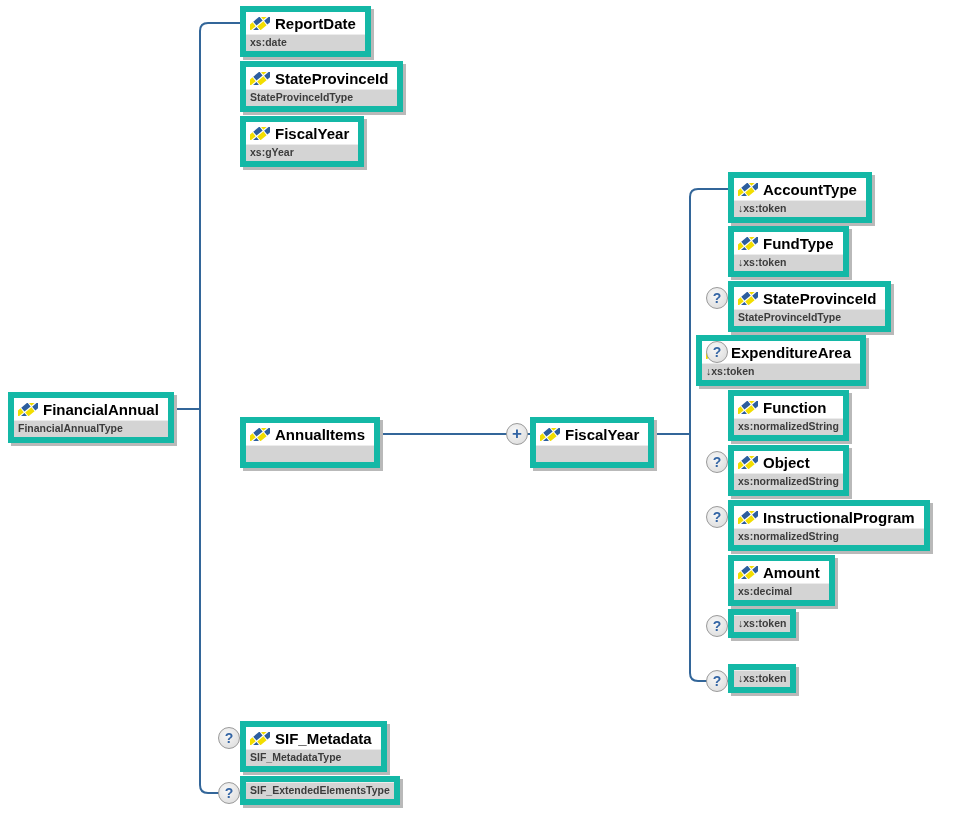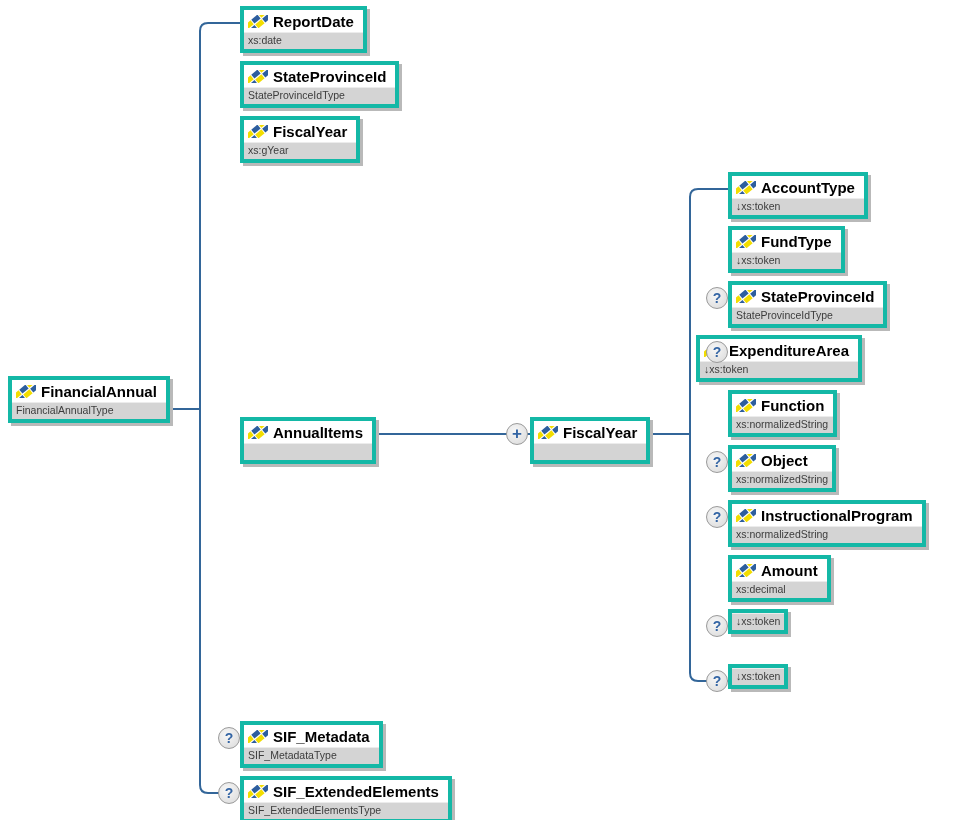--- a/index.html
+++ b/index.html
@@ -3,29 +3,29 @@
 <meta charset="utf-8">
 <style>
   html,body{margin:0;padding:0;background:#ffffff;}
   #stage{
     position:relative;width:969px;height:820px;overflow:hidden;
     font-family:"Liberation Sans","DejaVu Sans",sans-serif;background:#ffffff;
   }
   .wires{position:absolute;left:0;top:0;z-index:0;}
   .node{
     position:absolute;z-index:2;background:#ffffff;
-    border:4px solid #14b8a6;box-shadow:3px 3px 0 0 #b9b9b9;
+    border:6px solid #14b8a6;box-shadow:3px 3px 0 0 #b9b9b9;
     white-space:nowrap;
   }
   .hdr{display:flex;align-items:center;gap:5px;padding:3px 9px 2px 4px;background:#ffffff;}
   .el-icon{width:20px;height:13px;flex:0 0 auto;}
   .nm{font-size:15px;font-weight:bold;color:#000;line-height:17px;}
   .ftr{
     background:#d4d4d4;border-top:1px solid #ececec;
-    font-size:10.5px;color:#3c3c3c;padding:1px 4px 2px 4px;height:13px;line-height:13px;
+    font-size:10.5px;color:#3c3c3c;padding:1px 4px 2px 4px;height:13px;line-height:13px;font-weight:bold;
   }
   .circ{
     position:absolute;z-index:3;width:22px;height:22px;border-radius:50%;
     border:1px solid #9a9a9a;background:radial-gradient(circle at 40% 35%,#f7f7f7,#d9d9d9);
     color:#3465a4;font-weight:bold;text-align:center;box-sizing:border-box;
   }
   .circ.q{font-size:14px;line-height:20px;}
   .circ.p{font-size:17px;line-height:19px;}
 </style>
 </head>
@@ -51,21 +51,21 @@
   <svg class="wires" width="969" height="820" viewBox="0 0 969 820">
     <g stroke="#336699" stroke-width="2" fill="none">
       <path d="M 150 409 H 201"></path>
       <path d="M 241 23 H 208 Q 200 23 200 31 V 785 Q 200 793 208 793 H 241"></path>
       <path d="M 360 434 H 531"></path>
       <path d="M 645 434 H 690"></path>
       <path d="M 729 189 H 698 Q 690 189 690 197 V 673 Q 690 681 698 681 H 729"></path>
     </g>
   </svg>
 
-  <div class="node" style="left:8px;top:376px">
+  <div class="node" style="left:8px;top:392px">
     <div class="hdr">
       <svg class="el-icon" viewBox="0 0 20 13">
           <use href="#el-sym"></use>
         </svg>
       <span class="nm">FinancialAnnual</span>
     </div>
     <div class="ftr">FinancialAnnualType</div>
   </div>
 
   <div class="node" style="left:240px;top:6px">
@@ -210,26 +210,20 @@
     <div class="hdr">
       <svg class="el-icon" viewBox="0 0 20 13">
           <use href="#el-sym"></use>
         </svg>
       <span class="nm">SIF_Metadata</span>
     </div>
     <div class="ftr">SIF_MetadataType</div>
   </div>
 
   <div class="node" style="left:240px;top:776px">
-    <div class="hdr">
-      <svg class="el-icon" viewBox="0 0 20 13">
-          <use href="#el-sym"></use>
-        </svg>
-      <span class="nm">SIF_ExtendedElements</span>
-    </div>
     <div class="ftr">SIF_ExtendedElementsType</div>
   </div>
 
   <div class="circ p" style="left:506px;top:423px">+</div>
   <div class="circ q" style="left:706px;top:287px">?</div>
   <div class="circ q" style="left:706px;top:341px">?</div>
   <div class="circ q" style="left:706px;top:451px">?</div>
   <div class="circ q" style="left:706px;top:506px">?</div>
   <div class="circ q" style="left:706px;top:615px">?</div>
   <div class="circ q" style="left:706px;top:670px">?</div>

